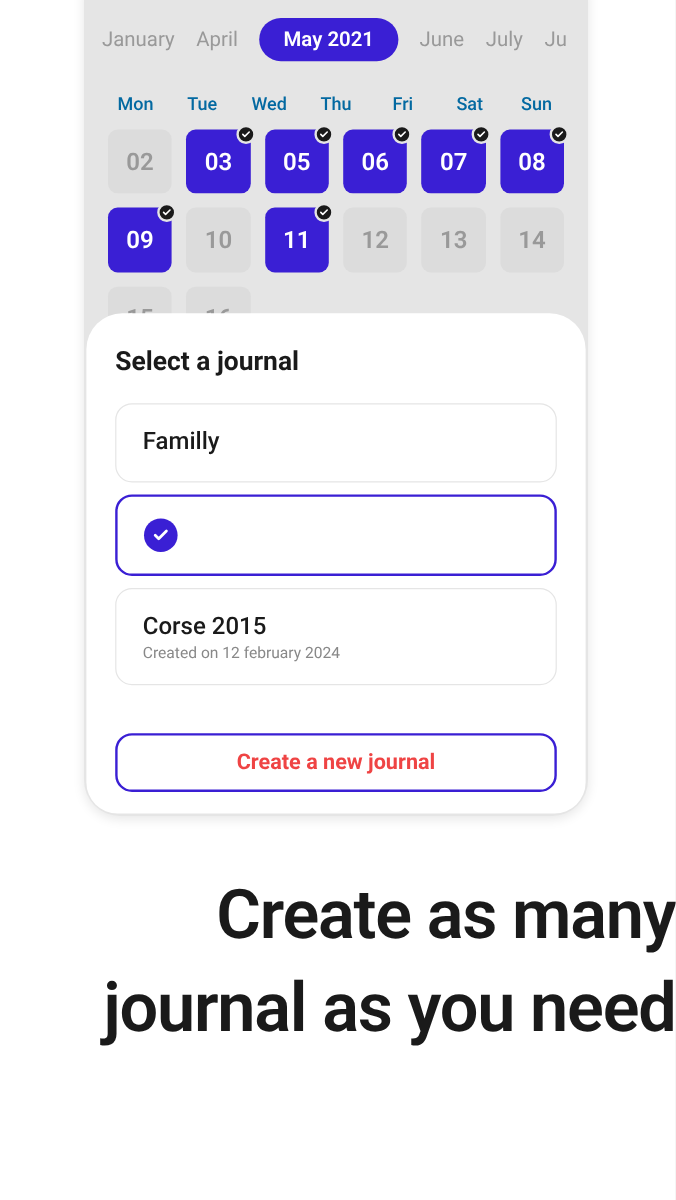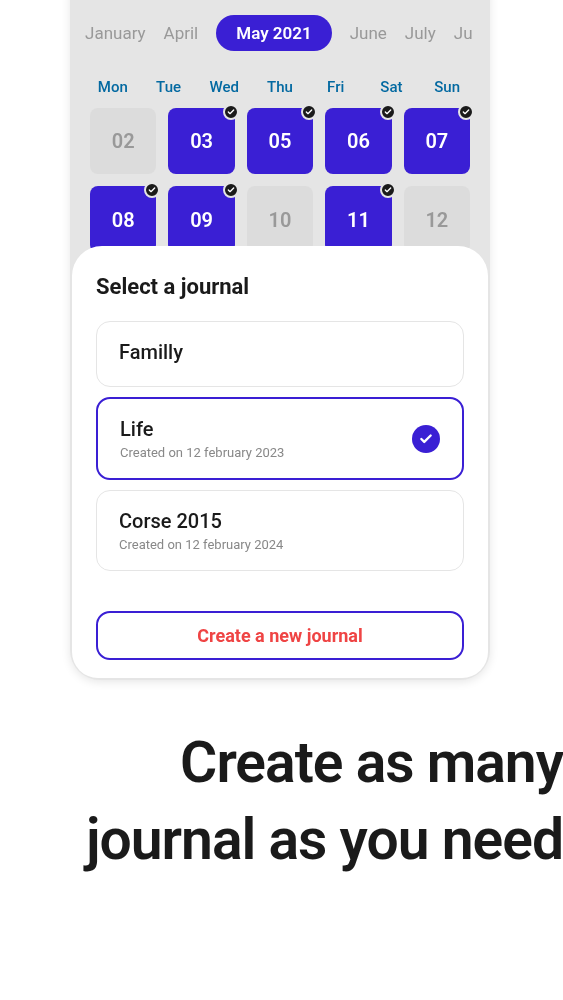--- a/index.html
+++ b/index.html
@@ -65,21 +65,21 @@
     
     .day-header {
       text-align: center;
       color: #0369a1;
       font-size: 15px;
       font-weight: 500;
     }
     
     .calendar-grid {
       display: grid;
-      grid-template-columns: repeat(5, 1fr);
+      grid-template-columns: repeat(6, 1fr);
       gap: 12px;
       padding: 0 10px;
     }
     
     .day-cell {
       aspect-ratio: 1;
       display: flex;
       align-items: center;
       justify-content: center;
       font-size: 20px;
@@ -274,24 +274,20 @@
   <div class="modal">
     <div class="modal-title">Select a journal</div>
     
     <div id="journals-list">
         <div class="journal-item">
           <div>
             <div class="journal-name">Familly</div>
           </div>
         </div>
         <div class="journal-item selected">
-          <div>
-            <div class="journal-name">Life</div>
-            <div class="journal-meta">Created on 12 february 2023</div>
-          </div>
           <span class="check-circle">
             <svg viewBox="0 0 24 24" fill="none" stroke="white" stroke-width="4" stroke-linecap="round" stroke-linejoin="round">
               <polyline points="20 6 9 17 4 12"></polyline>
             </svg>
           </span>
         </div>
         <div class="journal-item">
           <div>
             <div class="journal-name">Corse 2015</div>
             <div class="journal-meta">Created on 12 february 2024</div>

